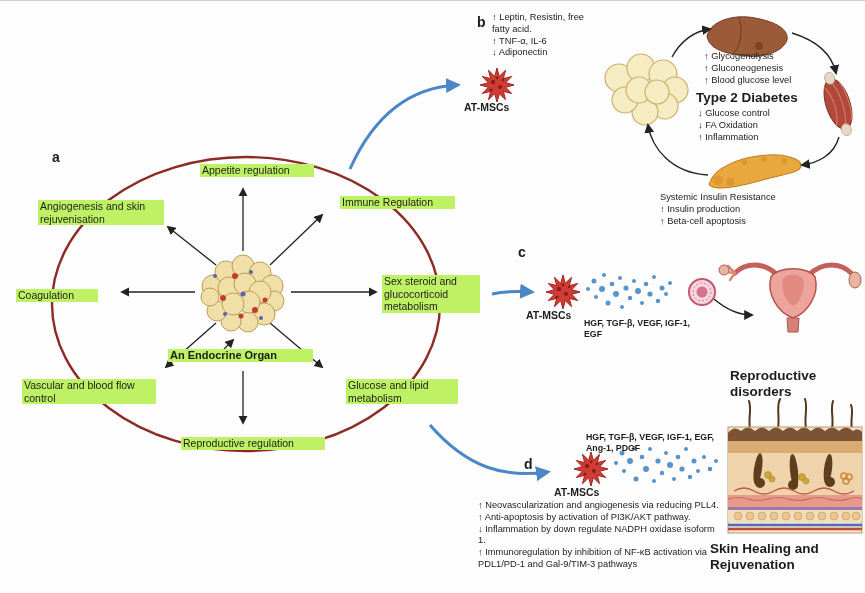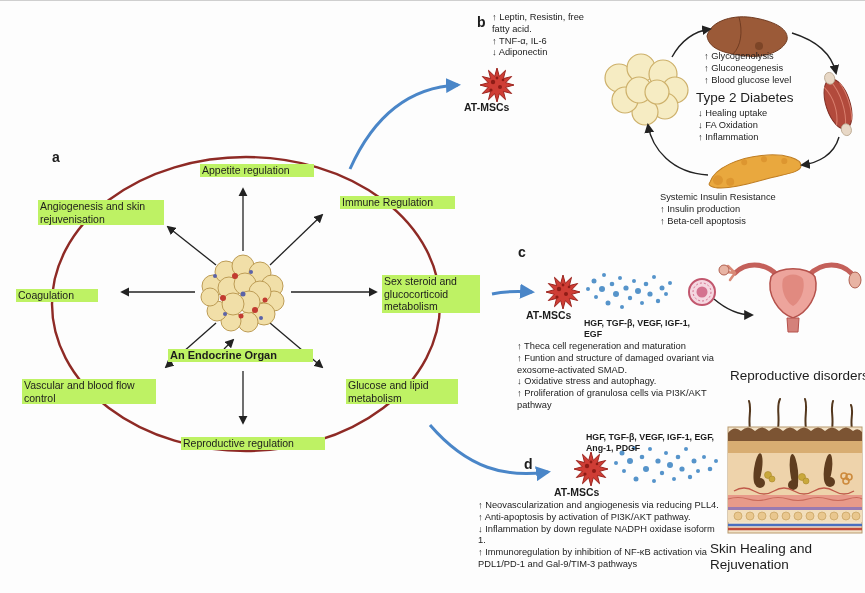--- a/index.html
+++ b/index.html
@@ -12,21 +12,21 @@
     color:#1c1c1c;
   }
   svg.layer { position:absolute; left:0; top:0; }
   .txt { position:absolute; }
   .center { text-align:left; }
   .bold { font-weight:700; }
   .fs8  { font-size:8.8px;  line-height:10.6px; }
   .fs9  { font-size:9.3px;  line-height:11.8px; }
   .fs10 { font-size:10.5px; line-height:12.5px; }
   .fs11 { font-size:11px;   line-height:13px; }
-  .title { font-size:13.5px; line-height:15.5px; font-weight:400; }
+  .title { font-size:13.5px; line-height:15.5px; font-weight:700; }
   .letter { font-size:14px; font-weight:700; }
   .spoke { background:#bef264; padding:0 2px; }
 </style>
 </head>
 <body>
 
 <div class="canvas">
 
   <svg class="layer" width="865" height="593" viewBox="0 0 865 593" xmlns="http://www.w3.org/2000/svg" xmlns:xlink="http://www.w3.org/1999/xlink">
     <defs>
@@ -287,39 +287,33 @@
     <div>↓ Adiponectin</div>
   </div>
   <div class="txt fs10 bold center" style="left:464px;top:100px;width:74px">AT-MSCs</div>
   <div class="txt fs9" style="left:704px;top:50px;width:125px">
     <div>↑ Glycogenolysis</div>
     <div>↑ Gluconeogenesis</div>
     <div>↑ Blood glucose level</div>
   </div>
   <div class="txt title" style="left:696px;top:89px;width:140px">Type 2 Diabetes</div>
   <div class="txt fs9" style="left:698px;top:107px;width:110px">
-    <div>↓ Healing uptake</div>
+    <div>↓ Glucose control</div>
     <div>↓ FA Oxidation</div>
     <div>↑ Inflammation</div>
   </div>
   <div class="txt fs9" style="left:660px;top:191px;width:165px">
     <div>Systemic Insulin Resistance</div>
     <div>↑ Insulin production</div>
     <div>↑ Beta-cell apoptosis</div>
   </div>
 
   <div class="txt letter" style="left:518px;top:243px">c</div>
   <div class="txt fs10 bold center" style="left:526px;top:308px;width:74px">AT-MSCs</div>
   <div class="txt fs8 bold center" style="left:584px;top:317px;width:108px">HGF, TGF-β, VEGF, IGF-1, EGF</div>
-  <div class="txt fs9" style="left:517px;top:340px;width:216px">
-    <div>↑ Theca cell regeneration and maturation</div>
-    <div>↑ Funtion and structure of damaged ovariant via exosome-activated SMAD.</div>
-    <div>↓ Oxidative stress and autophagy.</div>
-    <div>↑ Proliferation of granulosa cells via PI3K/AKT pathway</div>
-  </div>
   <div class="txt title center" style="left:730px;top:367px;width:140px">Reproductive disorders</div>
 
   <div class="txt fs8 bold center" style="left:586px;top:431px;width:132px">HGF, TGF-β, VEGF, IGF-1, EGF, Ang-1, PDGF</div>
   <div class="txt letter" style="left:524px;top:455px">d</div>
   <div class="txt fs10 bold center" style="left:554px;top:485px;width:74px">AT-MSCs</div>
   <div class="txt fs9" style="left:478px;top:499px;width:243px">
     <div>↑ Neovascularization and angiogenesis via reducing PLL4.</div>
     <div>↑ Anti-apoptosis by activation of PI3K/AKT pathway.</div>
     <div>↓ Inflammation by down regulate NADPH oxidase isoform 1.</div>
     <div>↑ Immunoregulation by inhibition of NF-κB activation via PDL1/PD-1 and Gal-9/TIM-3 pathways</div>

